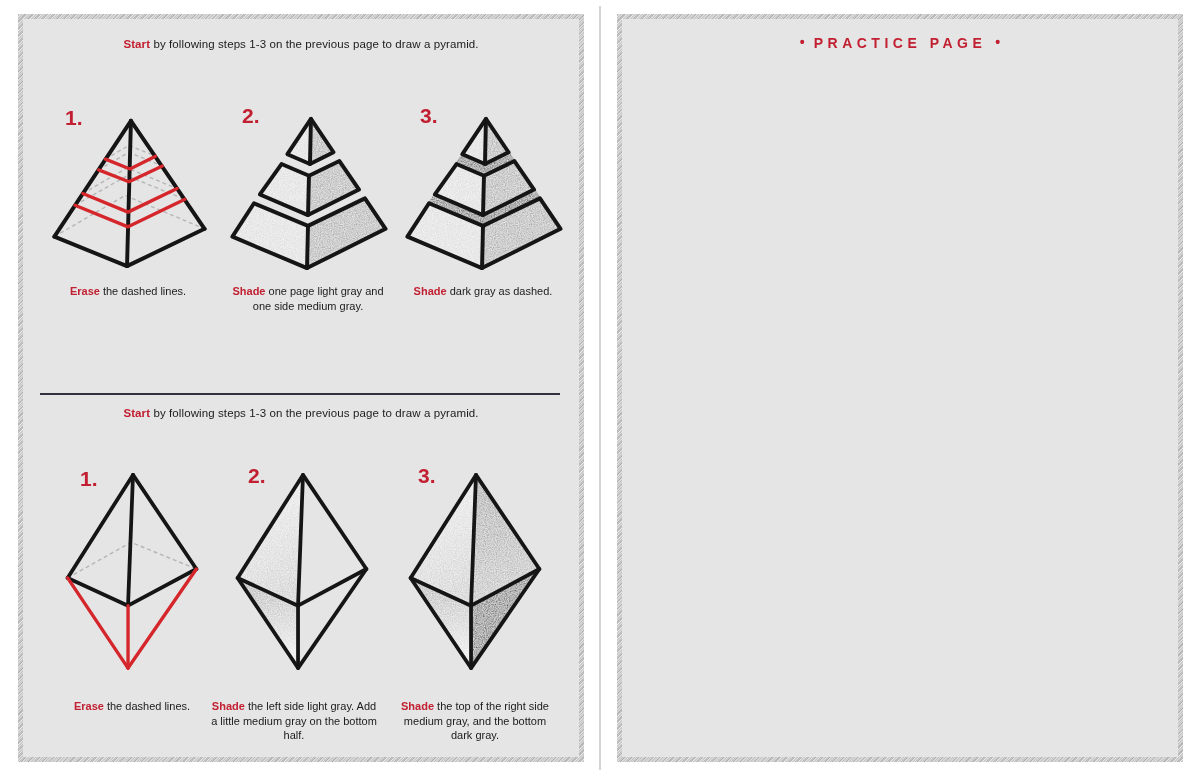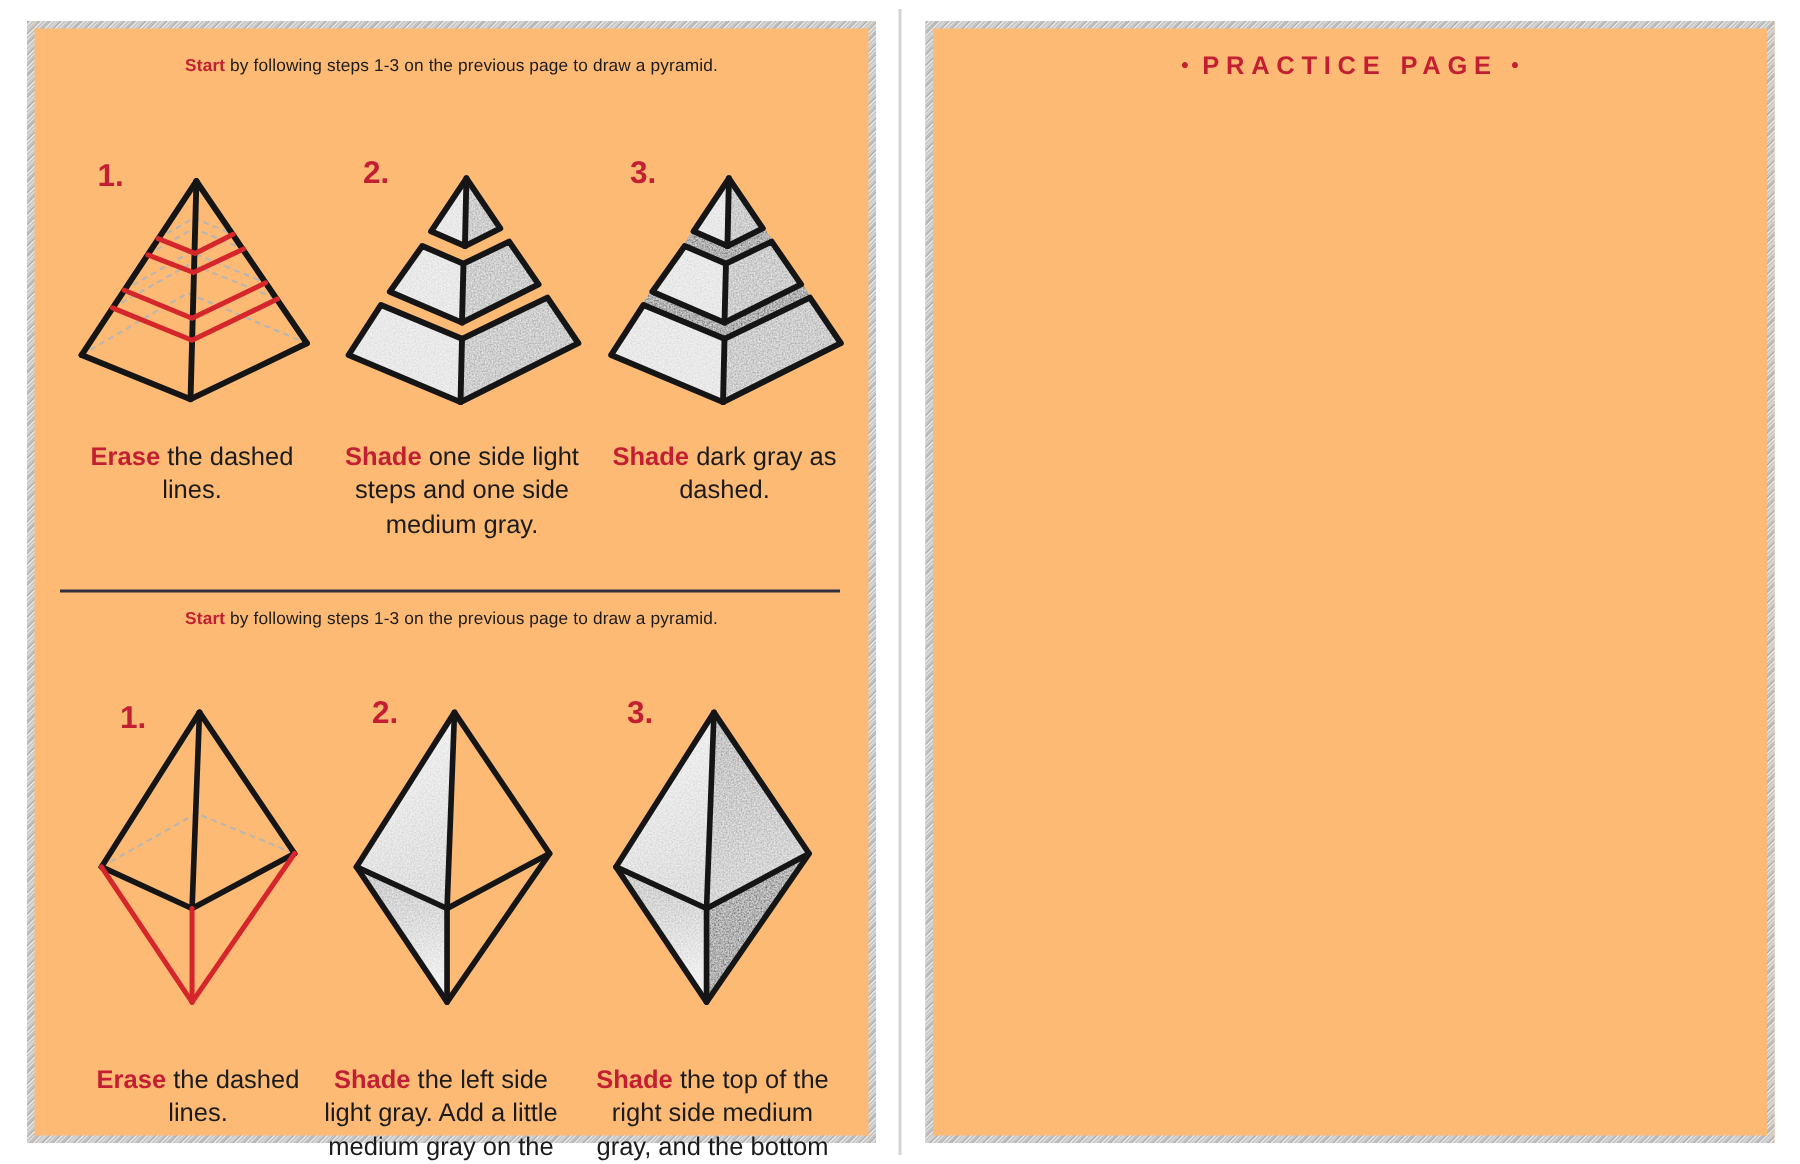--- a/index.html
+++ b/index.html
@@ -1,33 +1,33 @@
 <!DOCTYPE html>
 <html><head>
 <meta charset="utf-8">
 <style>
   html,body{margin:0;padding:0;background:#ffffff;}
   body{width:1200px;height:776px;position:relative;overflow:hidden;
        font-family:"Liberation Sans",sans-serif;color:#1b1b1b;}
-  .page{position:absolute;top:14px;width:556px;height:738px;background:#fdba74;
+  .page{position:absolute;top:14px;width:556px;height:738px;background:#e5e5e5;
         border:5px solid #c6c6c6;
         border-image:repeating-linear-gradient(135deg,#d9d9d9 0px,#a9a9a9 1px,#eeeeee 2px,#bdbdbd 3px,#e2e2e2 4px,#b3b3b3 5px) 5;}
   .page-left{left:18px;}
   .page-right{left:617px;}
   .spine{position:absolute;left:599px;top:6px;width:2px;height:764px;background:#d4d4d4;}
   .intro{position:absolute;left:0;width:100%;text-align:center;font-size:11.5px;letter-spacing:.1px;}
   .red-lead{color:#c22032;font-weight:bold;}
   .figrow,.caprow{position:absolute;left:0;width:100%;}
   .col{position:absolute;width:180px;}
   .stepnum{position:absolute;color:#c22032;font-weight:800;font-size:21px;line-height:1;}
   .fig-svg{position:absolute;}
-  .caption{font-size:17px;line-height:1.32;text-align:center;margin:18px auto;width:172px;}
+  .caption{font-size:11px;line-height:1.32;text-align:center;margin:8px auto;width:172px;}
   .divider{position:absolute;left:17px;width:520px;height:2px;background:#32323e;}
   .practice-header{position:absolute;top:15px;left:0;width:100%;text-align:center;color:#c22032;font-weight:bold;}
-  .practice-title{font-size:17px;letter-spacing:4.5px;margin:0 9px;}
+  .practice-title{font-size:14px;letter-spacing:4.5px;margin:0 9px;}
   .practice-bullet{font-size:14px;position:relative;top:-1px;}
 </style>
 </head>
 <body>
 
 <svg width="0" height="0" style="position:absolute" aria-hidden="true">
   <defs>
     <filter id="grain" x="-10%" y="-10%" width="120%" height="120%">
       <feTurbulence type="fractalNoise" baseFrequency="0.9" numOctaves="2" seed="7" result="n"></feTurbulence>
       <feColorMatrix in="n" type="matrix" values="0 0 0 0 1  0 0 0 0 1  0 0 0 0 1  0 0 0 0.85 0" result="w"></feColorMatrix>
@@ -129,21 +129,21 @@
         </g>
       </svg>
     </div>
   </div>
 
   <div class="caprow" style="top:257px">
     <div class="col" style="left:15px">
       <p class="caption"><span class="red-lead">Erase</span><span> the dashed lines.</span></p>
     </div>
     <div class="col" style="left:195px">
-      <p class="caption" style="width:168px"><span class="red-lead">Shade</span><span> one side light steps and one side medium gray.</span></p>
+      <p class="caption" style="width:168px"><span class="red-lead">Shade</span><span> one page light gray and one side medium gray.</span></p>
     </div>
     <div class="col" style="left:370px">
       <p class="caption"><span class="red-lead">Shade</span><span> dark gray as dashed.</span></p>
     </div>
   </div>
 
   <div class="divider" style="top:374px"></div>
 
   <div class="intro" style="top:388px">
     <span class="red-lead">Start</span><span> by following steps 1-3 on the previous page to draw a pyramid.</span>

